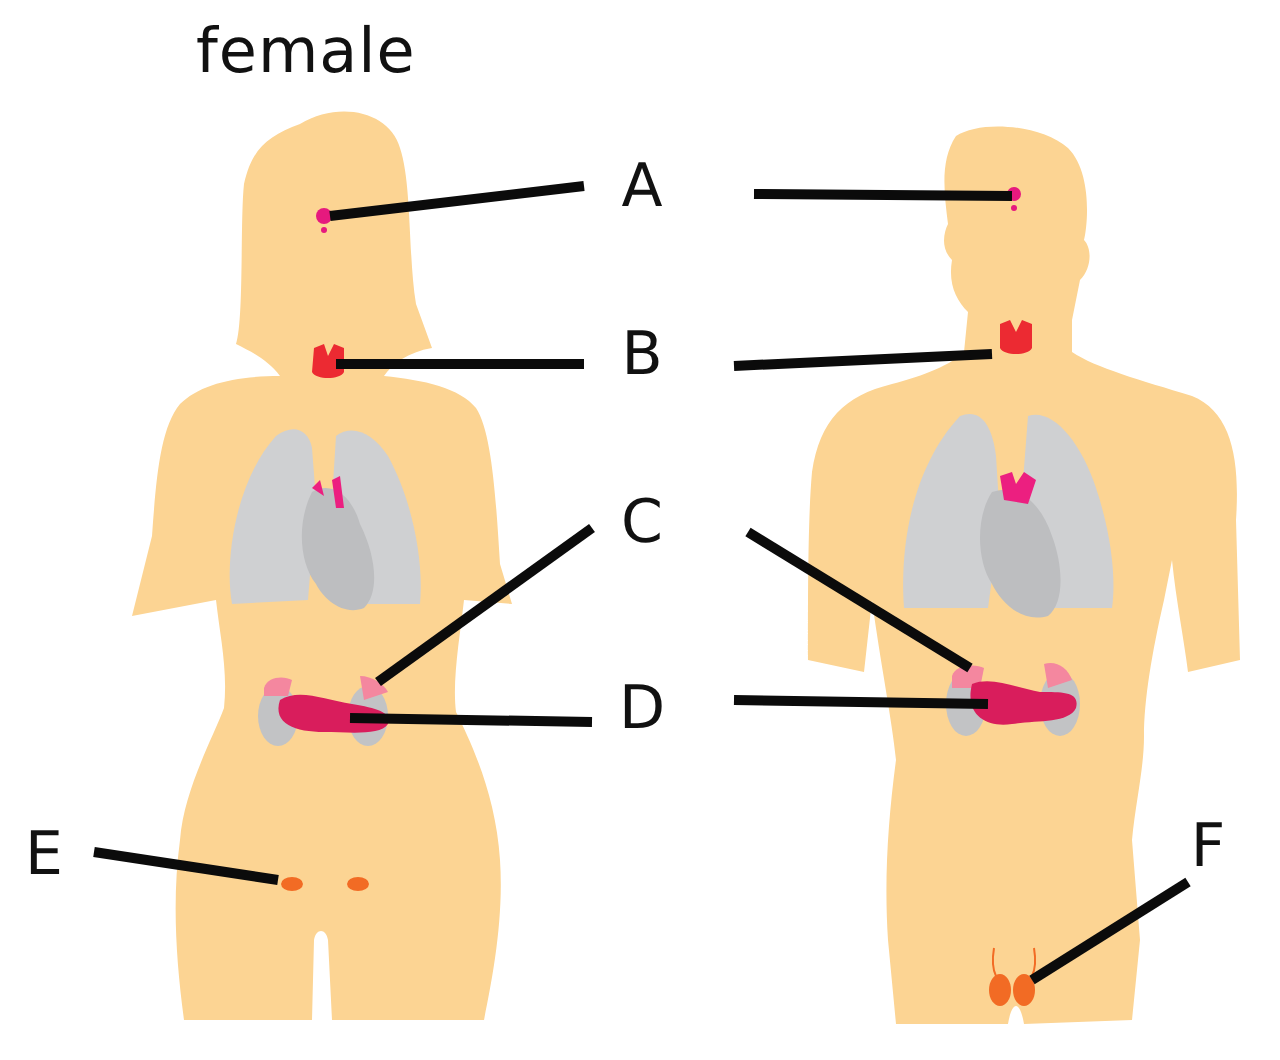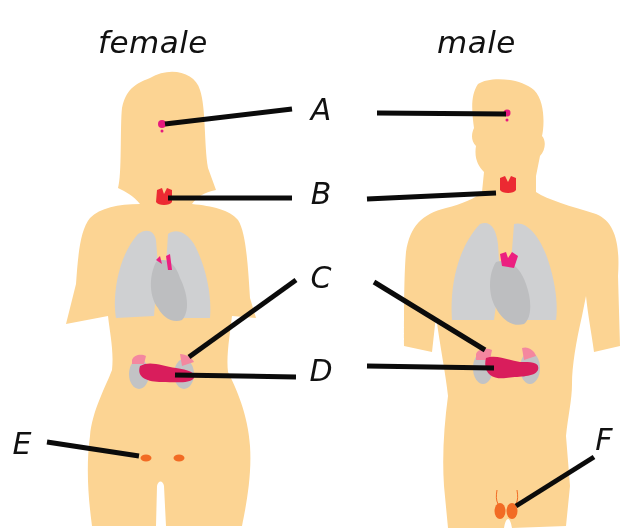--- a/index.html
+++ b/index.html
@@ -1,26 +1,25 @@
 <!DOCTYPE html>
 <html><head>
   <meta charset="utf-8">
   <style>
     html, body { margin: 0; padding: 0; background: #ffffff; }
     body { width: 640px; height: 530px; overflow: hidden; position: relative; font-family: "DejaVu Sans", sans-serif; }
-    #stage { position: absolute; left: 0; top: 16px; width: 640px; height: 376px; font-style: italic; }
+    #stage { position: absolute; left: 0; top: 0; width: 640px; height: 376px; }
     .title { position: absolute; top: 8px; font-size: 31px; color: #111; letter-spacing: 0.5px; font-family: "DejaVu Sans", sans-serif; }
     .letter { position: absolute; font-size: 30px; color: #111; font-family: "DejaVu Sans", sans-serif; line-height: 1; transform: translate(-50%, -50%); }
   </style>
 </head>
 <body>
 
 <div id="stage">
   <div class="title" style="left:98px;">female</div>
-  <div class="title" style="left:437px;">male</div>
 
   <svg width="640" height="530" viewBox="0 0 640 530" style="position:absolute;left:0;top:0;">
 
     <g>
       <path class="skin" d="M150,62 C170,50 195,56 200,74 C206,92 204,128 208,152 L216,174
            C204,176 196,182 192,188
            C212,190 230,194 238,204 C246,216 248,250 250,282
            L256,302 L232,300 C230,318 226,340 228,356
            C236,372 248,398 250,430 C252,460 246,490 242,510
            L166,510 L164,470 C163,464 158,464 157,470 L156,510

